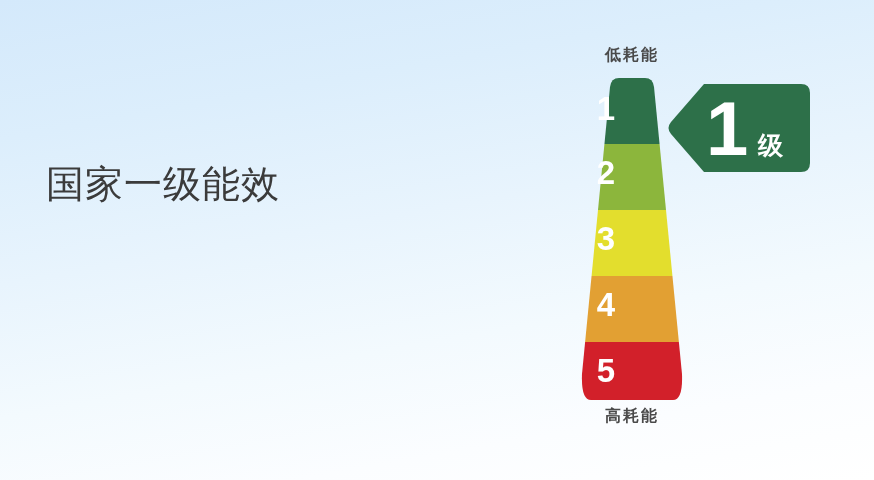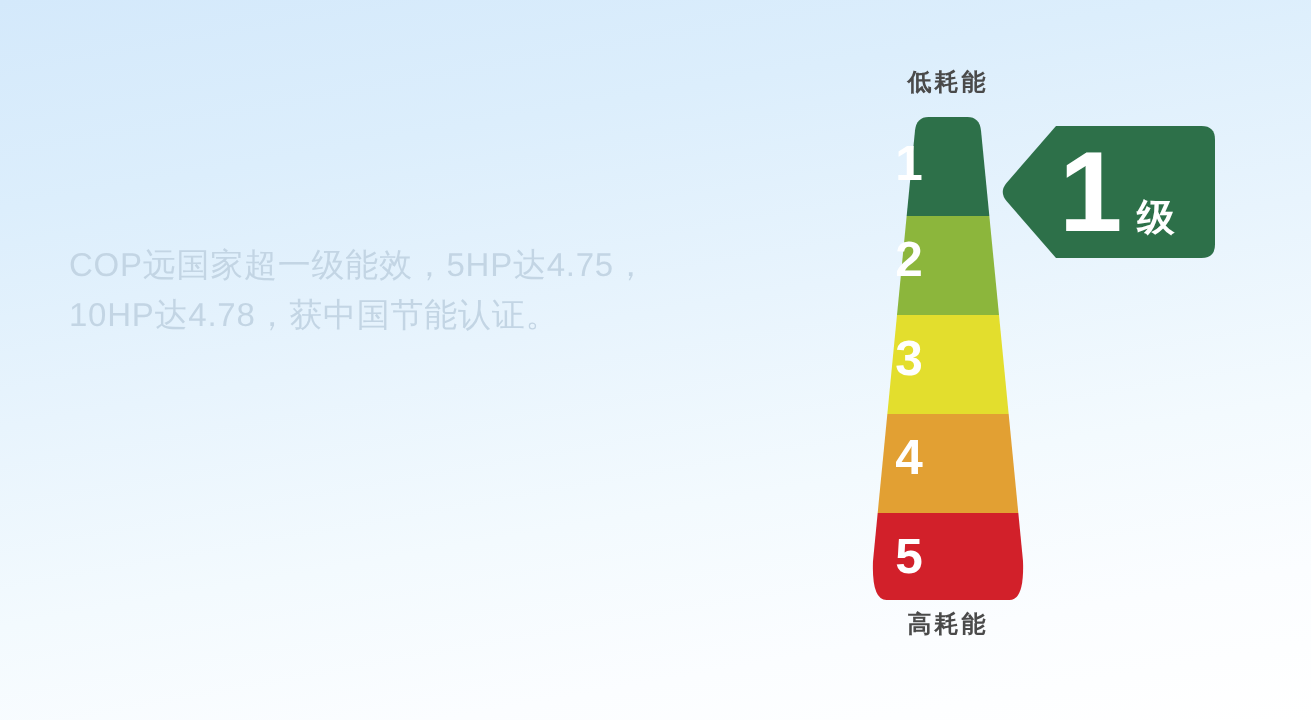--- a/index.html
+++ b/index.html
@@ -129,24 +129,21 @@
     color: #ffffff;
     letter-spacing: 0;
   }
 </style>
 </head>
 <body>
 
 <div id="slide">
 
   <div id="text-block">
-    <div id="subline">
-      <span class="subline-row">COP远国家超一级能效，5HP达4.75，</span>
-      <span class="subline-row">10HP达4.78，获中国节能认证。</span>
-    </div>
+    <div id="headline">国家一级能效</div>
   </div>
 
   <div id="pyramid-group">
 
     <div id="label-low">低耗能</div>
 
     <div id="pyramid">
       <svg width="192" height="322" viewBox="0 0 192 322" xmlns="http://www.w3.org/2000/svg">
         <defs>
           <clipPath id="trapClip">

